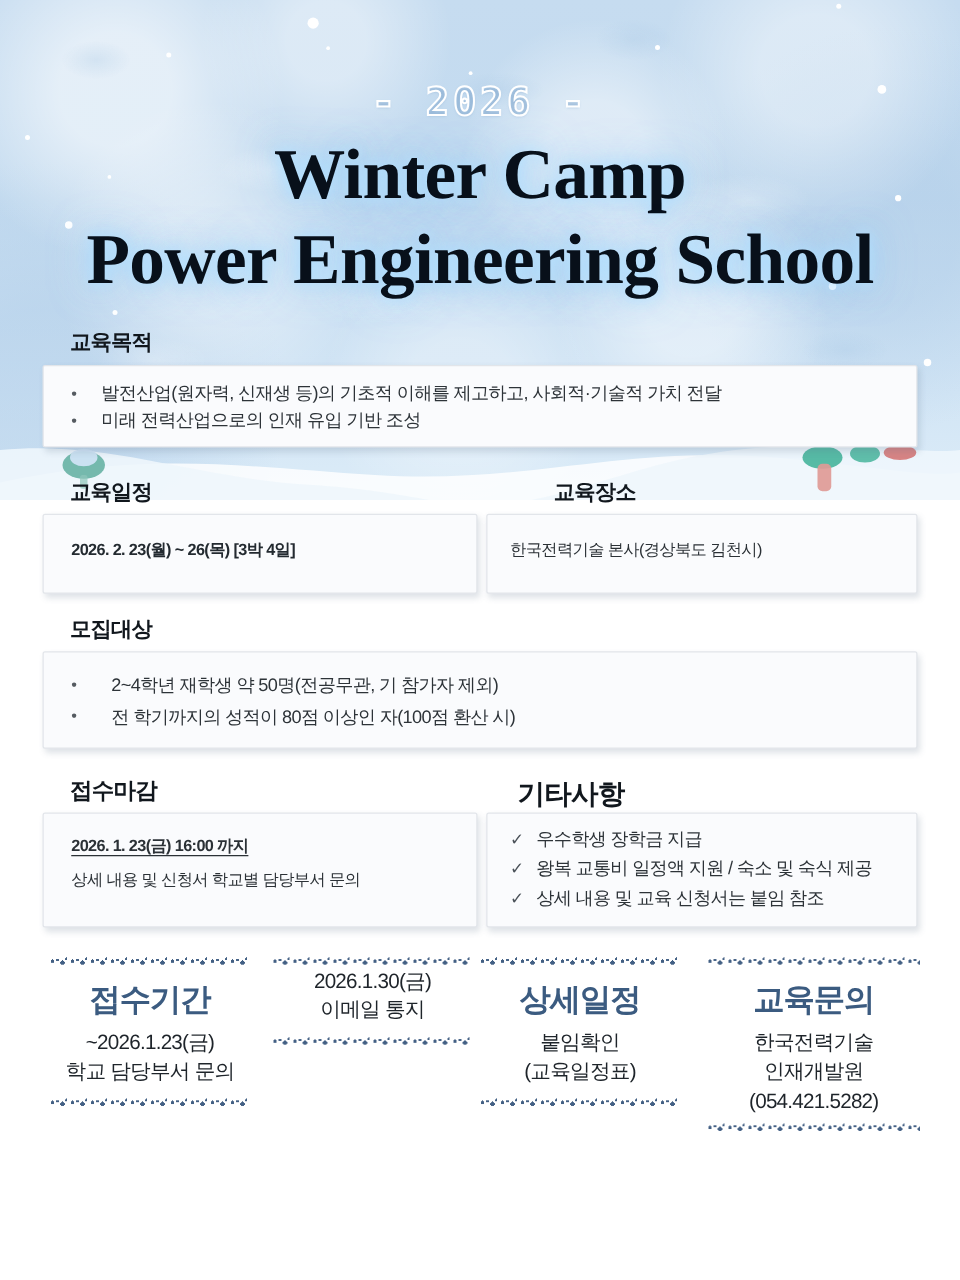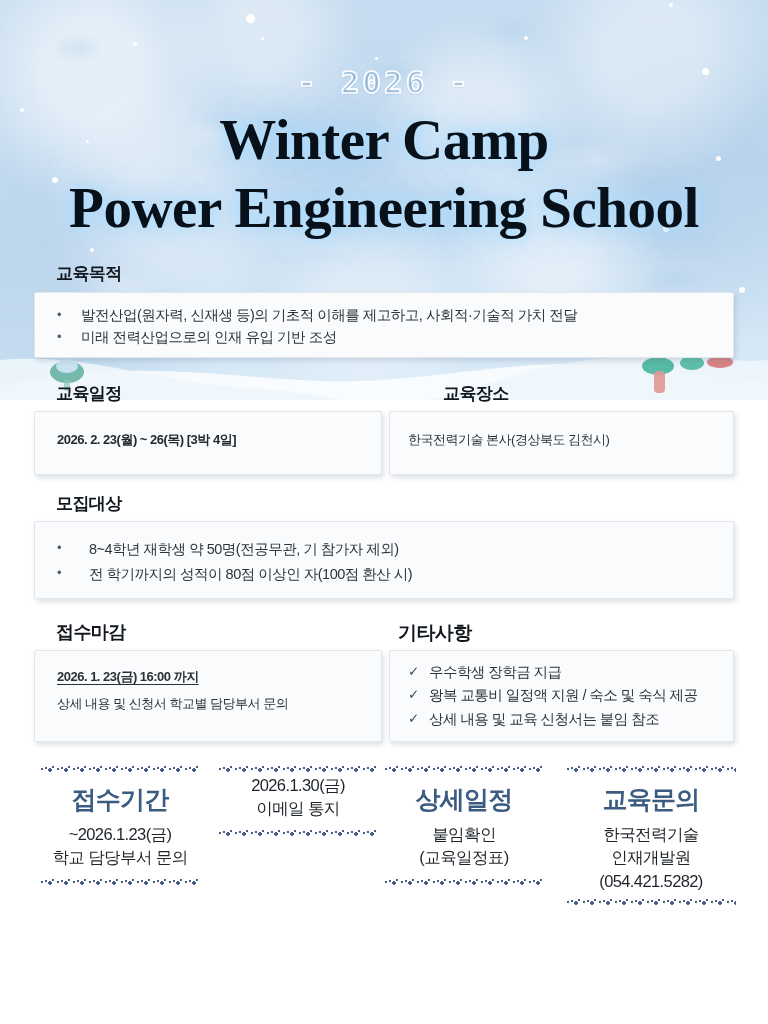--- a/index.html
+++ b/index.html
@@ -269,38 +269,38 @@
     <div class="card-inner" style="padding:18px 18px;">
       <div class="plain-line">한국전력기술 본사(경상북도 김천시)</div>
     </div>
   </div>
 
   <div class="sec-label" style="left:56px; top:492px;">모집대상</div>
   <div class="card" style="left:34px; top:521px; width:700px; height:78px;">
     <div class="card-inner" style="padding:15px 22px;">
       <div class="bullet-row" style="line-height:1.75;">
         <span class="bullet-mark" style="width:32px;flex:0 0 32px;">•</span>
-        <span class="bullet-text">8~4학년 재학생 약 50명(전공무관, 기 참가자 제외)</span>
+        <span class="bullet-text">2~4학년 재학생 약 50명(전공무관, 기 참가자 제외)</span>
       </div>
       <div class="bullet-row" style="line-height:1.75;">
         <span class="bullet-mark" style="width:32px;flex:0 0 32px;">•</span>
         <span class="bullet-text">전 학기까지의 성적이 80점 이상인 자(100점 환산 시)</span>
       </div>
     </div>
   </div>
 
   <div class="sec-label" style="left:56px; top:620px; font-size:18px;">접수마감</div>
   <div class="card" style="left:34px; top:650px; width:348px; height:92px;">
     <div class="card-inner" style="padding:16px 22px;">
       <div class="plain-line under">2026. 1. 23(금) 16:00 까지</div>
       <div class="plain-line" style="margin-top:6px;">상세 내용 및 신청서 학교별 담당부서 문의</div>
     </div>
   </div>
 
-  <div class="sec-label" style="left:398px; top:620px; font-size:19px;">기타사항</div>
+  <div class="sec-label" style="left:414px; top:620px; font-size:22px;">기타사항</div>
   <div class="card" style="left:389px; top:650px; width:345px; height:92px;">
     <div class="card-inner" style="padding:10px 18px;">
       <div class="check-row">
         <span class="check-mark">✓</span>
         <span>우수학생 장학금 지급</span>
       </div>
       <div class="check-row">
         <span class="check-mark">✓</span>
         <span>왕복 교통비 일정액 지원 / 숙소 및 숙식 제공</span>
       </div>

